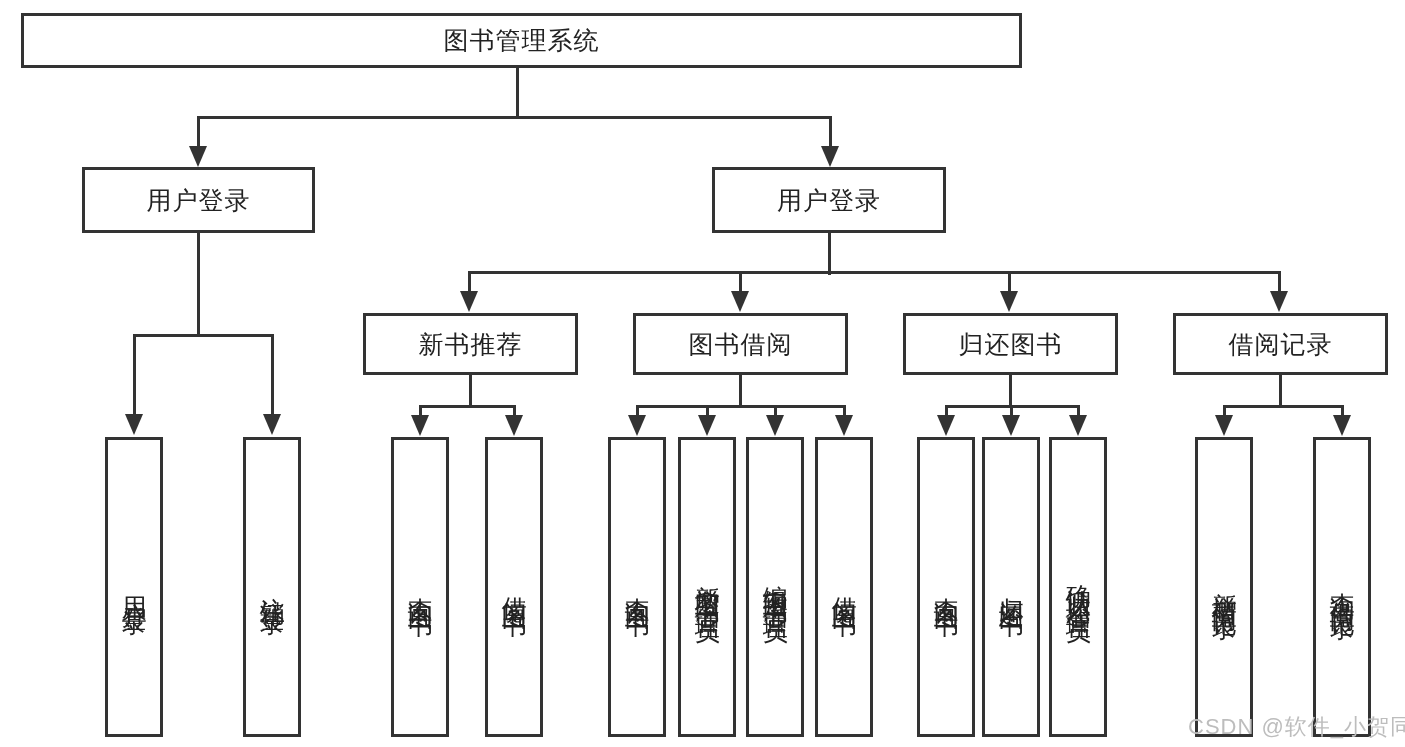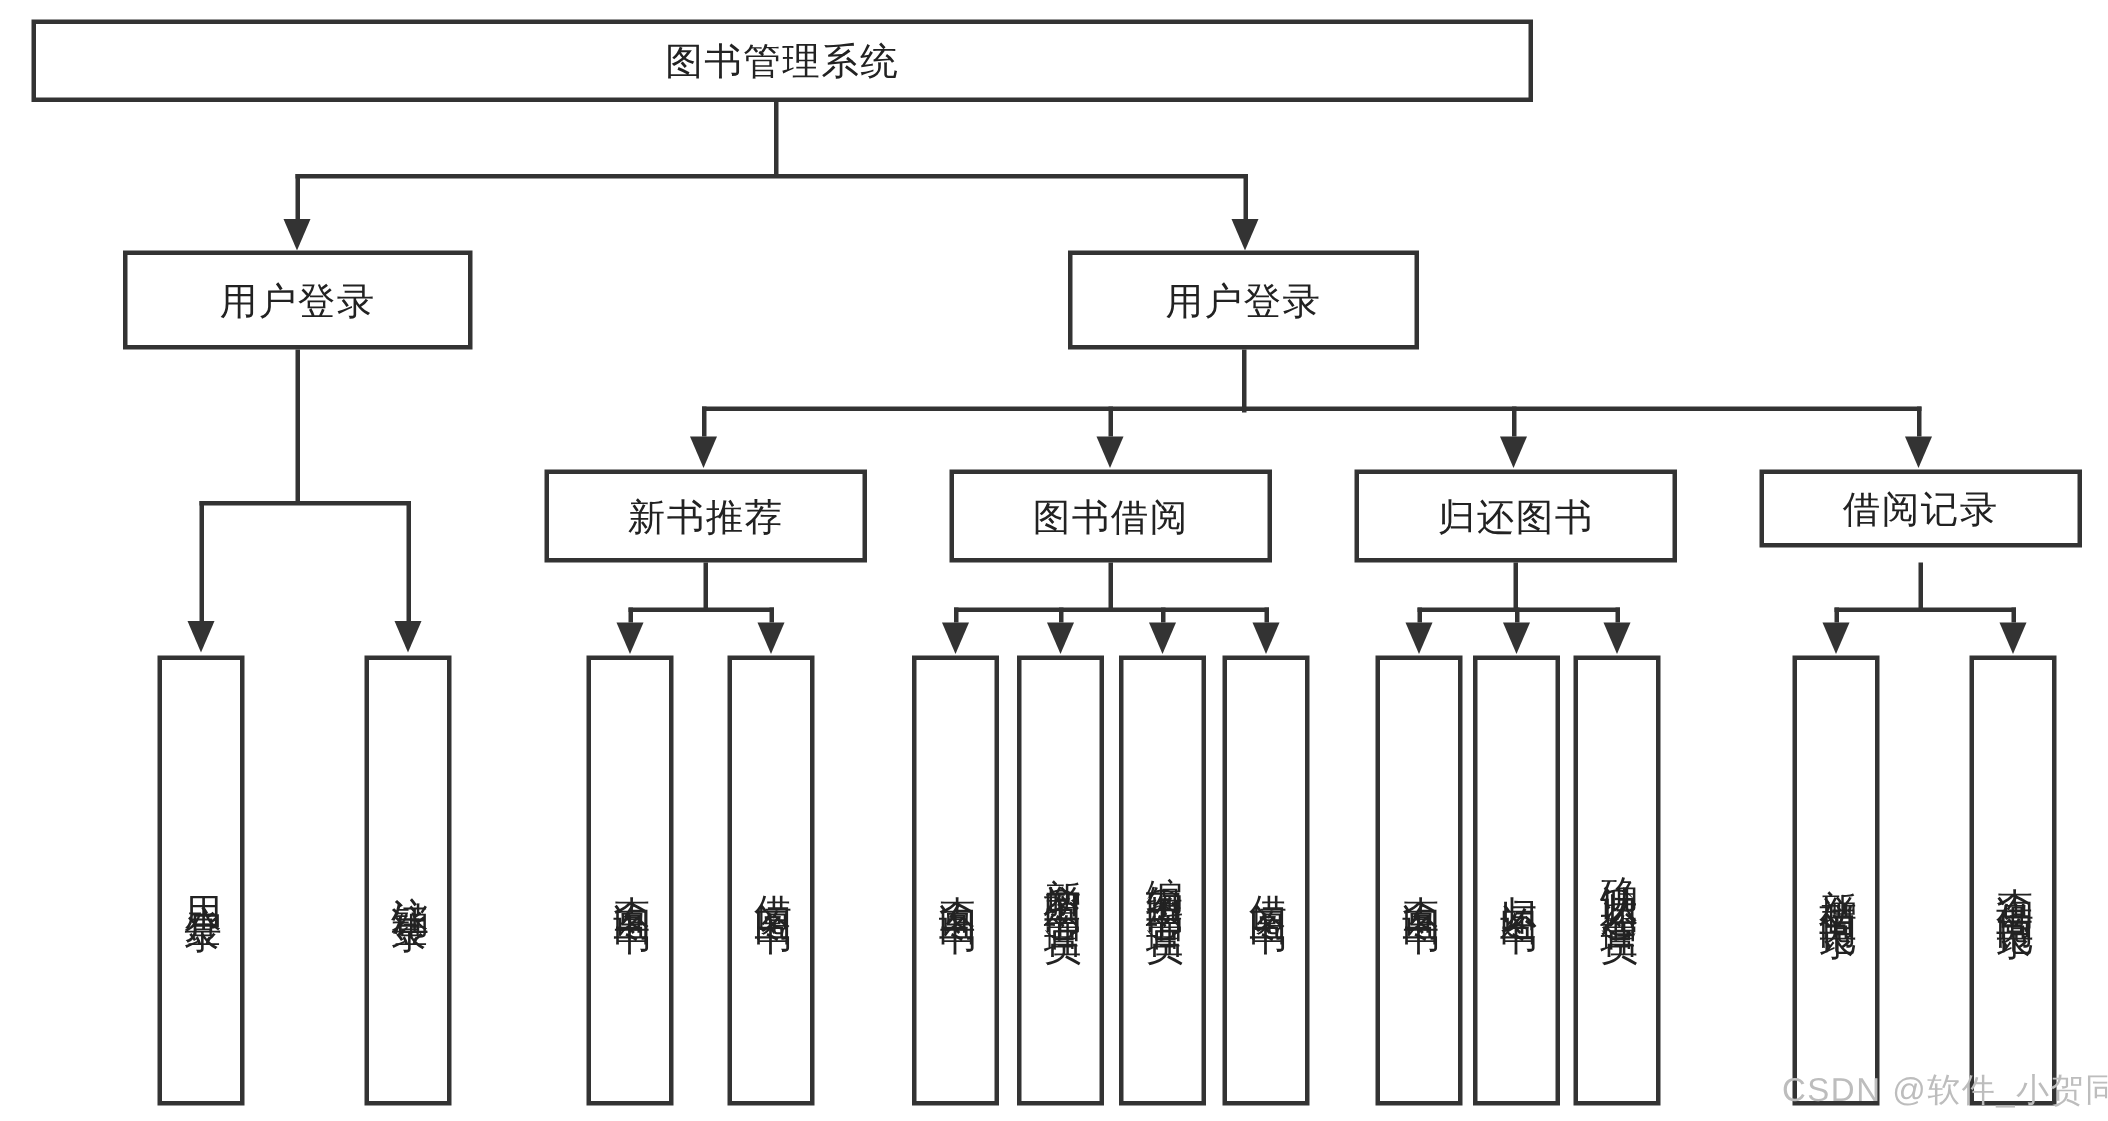--- a/index.html
+++ b/index.html
@@ -64,21 +64,21 @@
 
   <div class="box" style="left:633px;top:313px;width:215px;height:62px;">
     <span class="hl">图书借阅</span>
   </div>
   <div class="box" style="left:363px;top:313px;width:215px;height:62px;">
     <span class="hl">新书推荐</span>
   </div>
   <div class="box" style="left:903px;top:313px;width:215px;height:62px;">
     <span class="hl">归还图书</span>
   </div>
-  <div class="box" style="left:1173px;top:313px;width:215px;height:52px;">
+  <div class="box" style="left:1173px;top:313px;width:215px;height:62px;">
     <span class="hl">借阅记录</span>
   </div>
 
   <div class="lv" style="left:469px;top:375px;height:32px;"></div>
   <div class="lh" style="left:419px;top:405px;width:97px;"></div>
   <div class="lv" style="left:419px;top:405px;height:10px;"></div>
   <div class="arr" style="left:411px;top:415px;"></div>
   <div class="lv" style="left:513px;top:405px;height:10px;"></div>
   <div class="arr" style="left:505px;top:415px;"></div>
 

